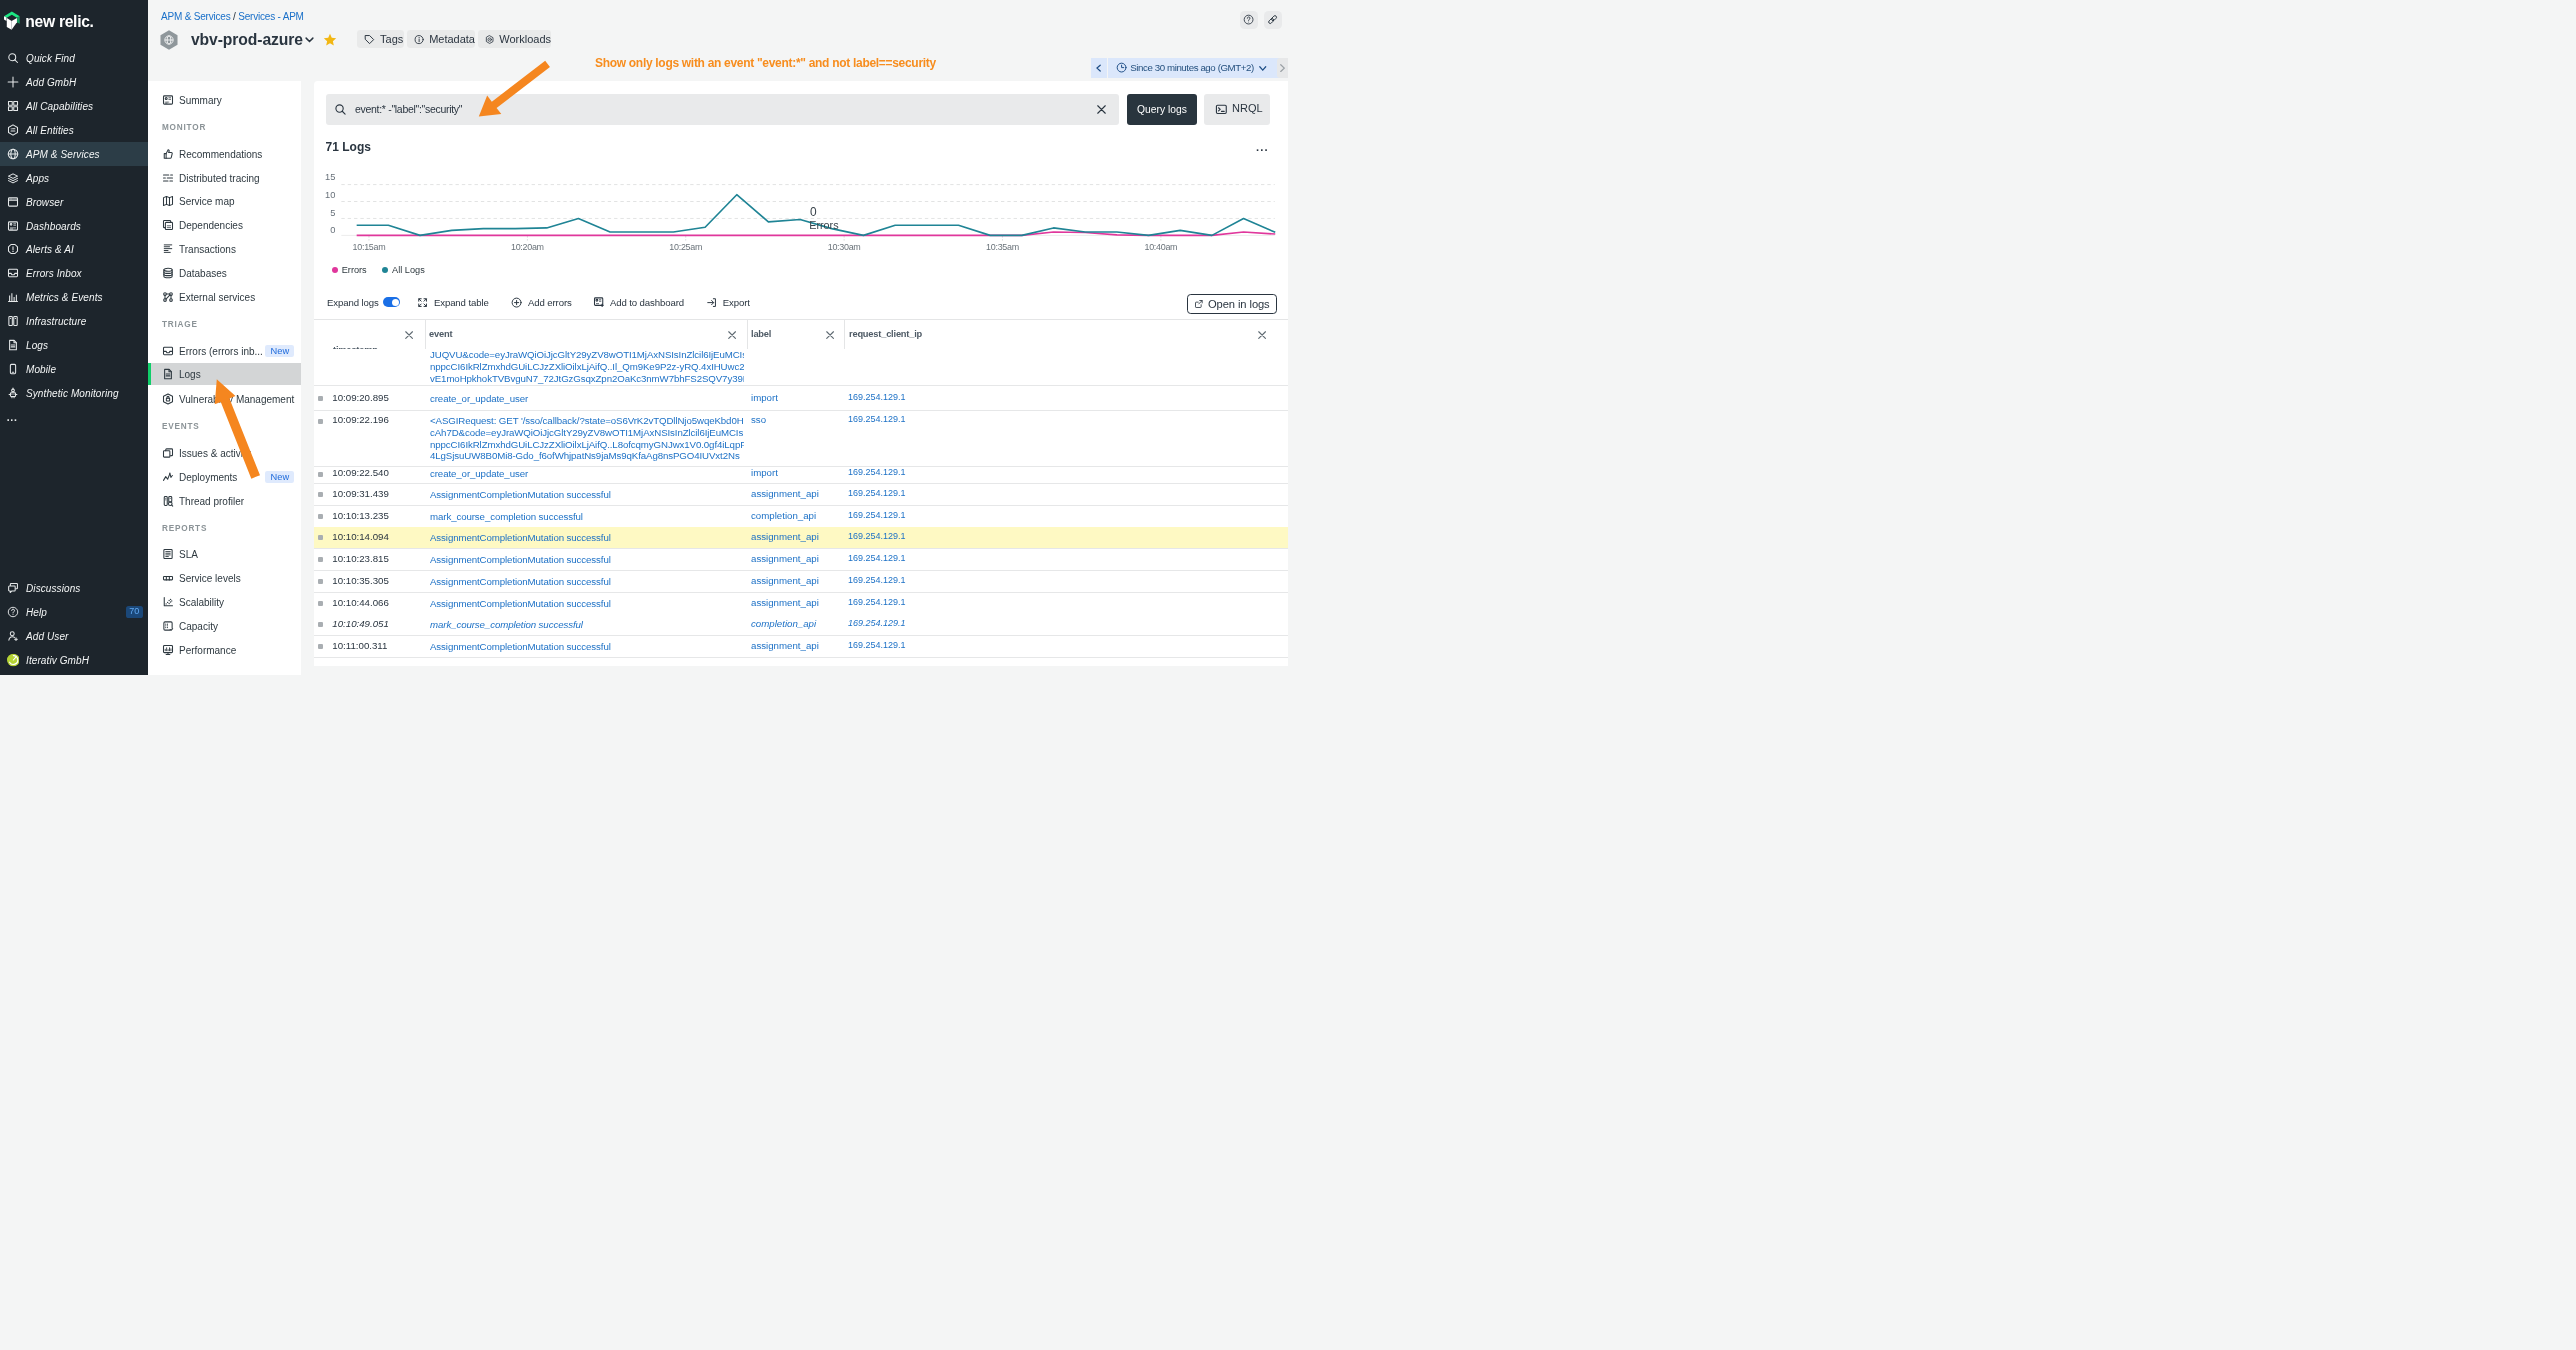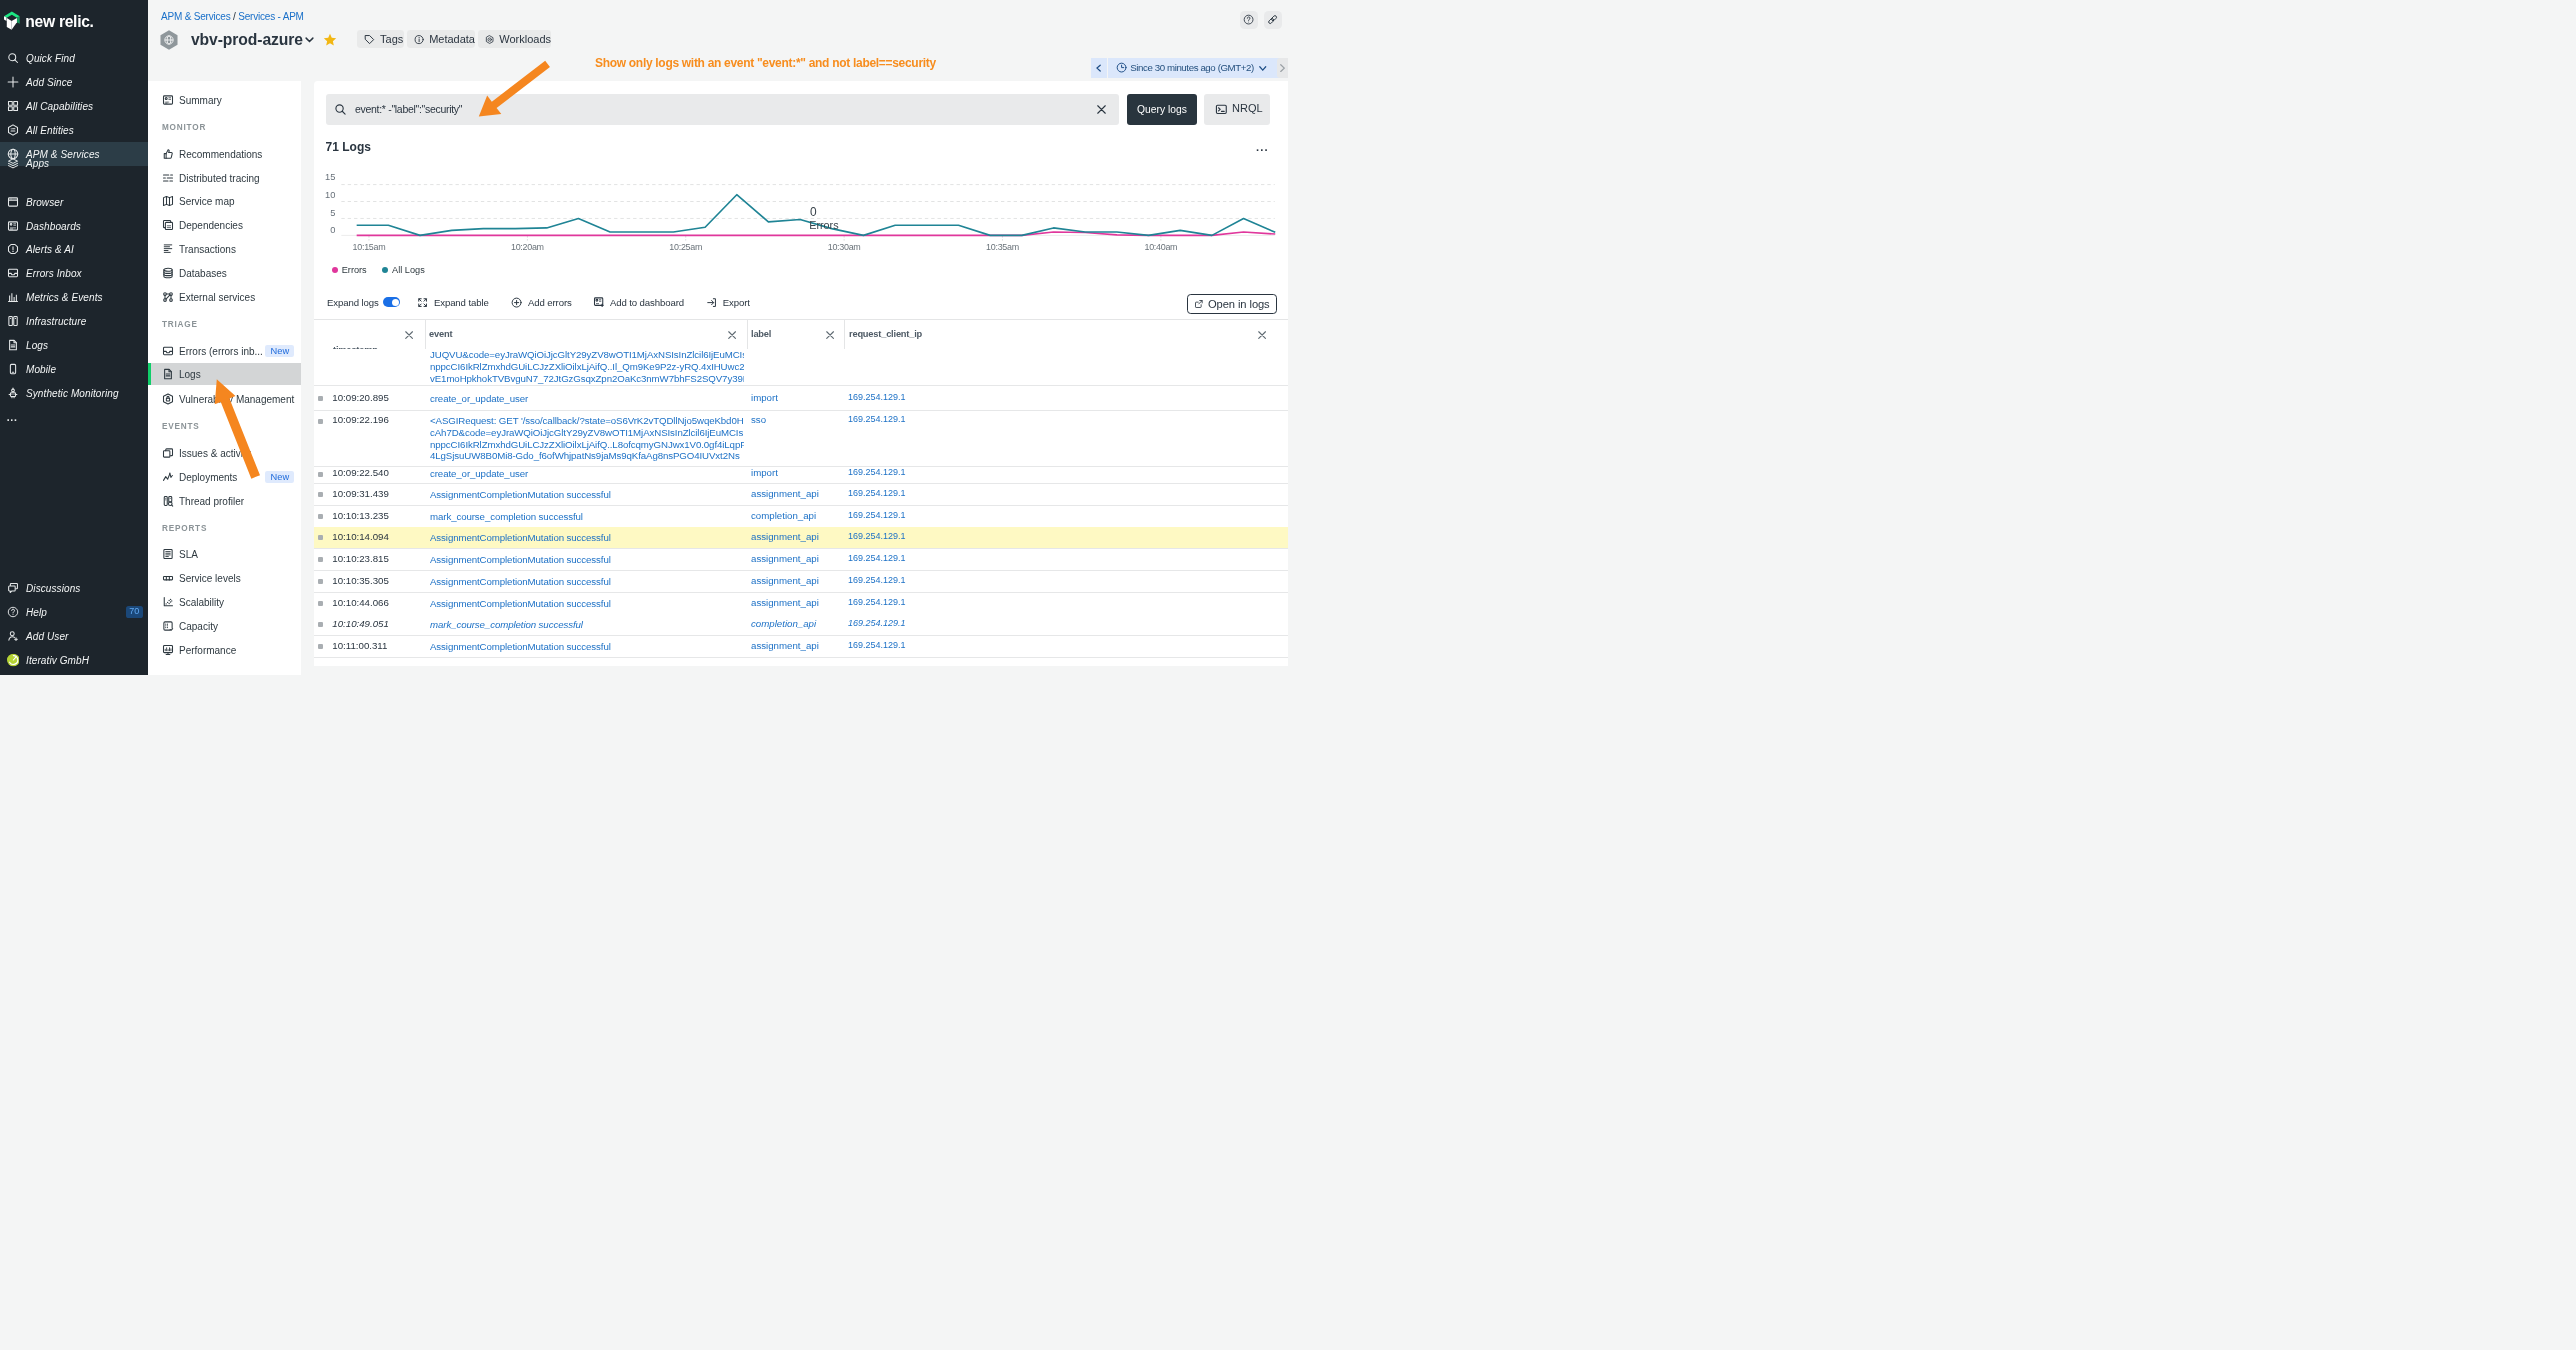--- a/index.html
+++ b/index.html
@@ -40,21 +40,21 @@
       <svg width="12" height="12" viewBox="0 0 16 16" fill="none" style="">
         <circle cx="7" cy="7" r="4.6" stroke="#e6e9ea" stroke-width="1.4" stroke-linecap="round" stroke-linejoin="round" fill="none"></circle>
         <path d="M10.4 10.4 L14 14" stroke="#e6e9ea" stroke-width="1.4" stroke-linecap="round" stroke-linejoin="round" fill="none"></path>
       </svg>
       <span class="lbl">Quick Find</span>
     </div>
     <div class="sbi" style="top:70px;">
       <svg width="12" height="12" viewBox="0 0 16 16" fill="none" style="">
         <path d="M8 1.5 V14.5 M1.5 8 H14.5" stroke="#e6e9ea" stroke-width="1.4" stroke-linecap="round" stroke-linejoin="round" fill="none"></path>
       </svg>
-      <span class="lbl">Add Since</span>
+      <span class="lbl">Add GmbH</span>
     </div>
     <div class="sbi" style="top:94px;">
       <svg width="12" height="12" viewBox="0 0 16 16" fill="none" style="">
         <rect x="2" y="2" width="5" height="5" stroke="#e6e9ea" stroke-width="1.4" stroke-linecap="round" stroke-linejoin="round" fill="none"></rect>
         <rect x="9" y="2" width="5" height="5" stroke="#e6e9ea" stroke-width="1.4" stroke-linecap="round" stroke-linejoin="round" fill="none"></rect>
         <rect x="2" y="9" width="5" height="5" stroke="#e6e9ea" stroke-width="1.4" stroke-linecap="round" stroke-linejoin="round" fill="none"></rect>
         <rect x="9" y="9" width="5" height="5" stroke="#e6e9ea" stroke-width="1.4" stroke-linecap="round" stroke-linejoin="round" fill="none"></rect>
       </svg>
       <span class="lbl">All Capabilities</span>
     </div>
@@ -67,21 +67,21 @@
       <span class="lbl">All Entities</span>
     </div>
     <div class="sbi active" style="top:142px;">
       <svg width="12" height="12" viewBox="0 0 16 16" fill="none" style="">
         <circle cx="8" cy="8" r="6.3" stroke="#e6e9ea" stroke-width="1.4" stroke-linecap="round" stroke-linejoin="round" fill="none"></circle>
         <ellipse cx="8" cy="8" rx="2.9" ry="6.3" stroke="#e6e9ea" stroke-width="1.4" stroke-linecap="round" stroke-linejoin="round" fill="none"></ellipse>
         <path d="M1.7 8 H14.3" stroke="#e6e9ea" stroke-width="1.4" stroke-linecap="round" stroke-linejoin="round" fill="none"></path>
       </svg>
       <span class="lbl">APM &amp; Services</span>
     </div>
-    <div class="sbi" style="top:151px;padding-left:8px;">
+    <div class="sbi" style="top:166px;padding-left:8px;">
       <svg width="12" height="12" viewBox="0 0 16 16" fill="none" style="">
         <path d="M2 5.5 L8 2.5 L14 5.5 L8 8.5 Z" stroke="#e6e9ea" stroke-width="1.4" stroke-linecap="round" stroke-linejoin="round" fill="none"></path>
         <path d="M2 8.5 L8 11.5 L14 8.5" stroke="#e6e9ea" stroke-width="1.4" stroke-linecap="round" stroke-linejoin="round" fill="none"></path>
         <path d="M2 11.5 L8 14.5 L14 11.5" stroke="#e6e9ea" stroke-width="1.4" stroke-linecap="round" stroke-linejoin="round" fill="none"></path>
       </svg>
       <span class="lbl">Apps</span>
     </div>
     <div class="sbi" style="top:190px;">
       <svg width="12" height="12" viewBox="0 0 16 16" fill="none" style="">
         <rect x="2" y="2.5" width="12" height="11" rx="1.2" stroke="#e6e9ea" stroke-width="1.4" stroke-linecap="round" stroke-linejoin="round" fill="none"></rect>

